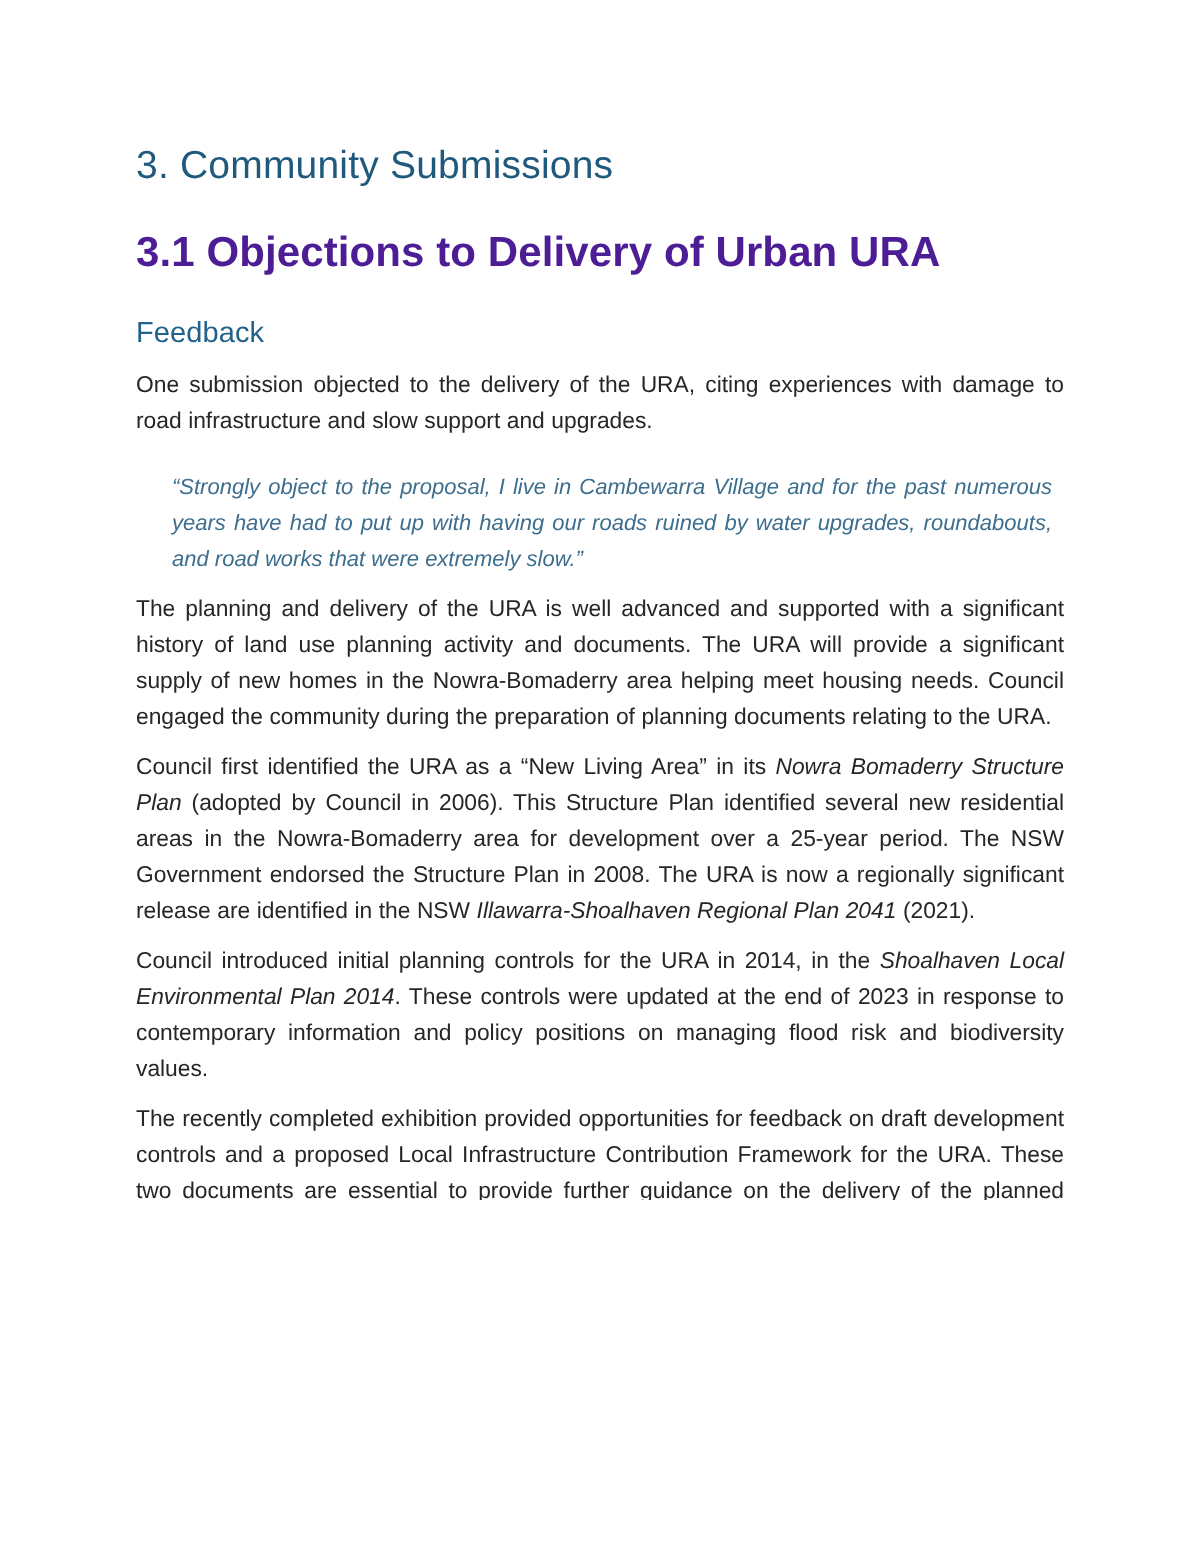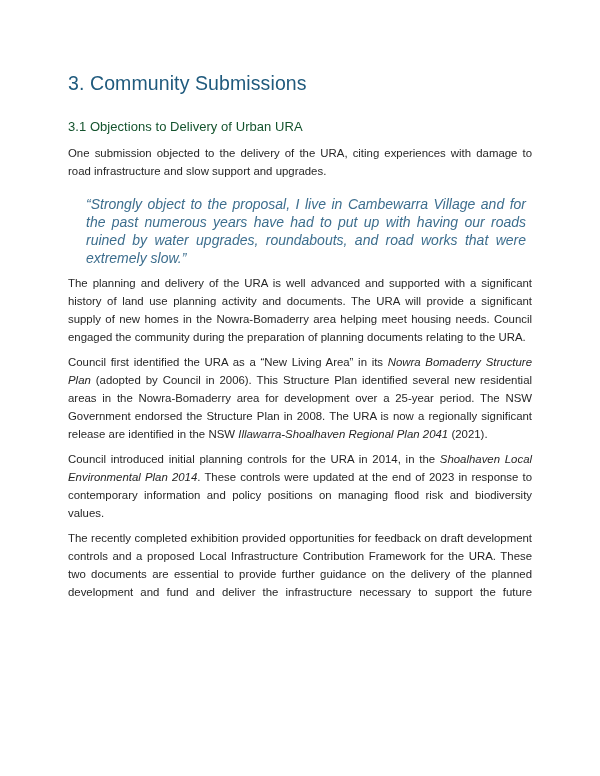--- a/index.html
+++ b/index.html
@@ -33,23 +33,23 @@
   h1.doc-h1 {
     font-size: 19.5px;
     font-weight: 400;
     color: #1f5a7d;
     margin: 0 0 0 0;
     padding: 0;
     line-height: 26px;
     letter-spacing: 0.1px;
   }
   h2.doc-h2 {
-    font-size: 13px;
-    font-weight: 400;
-    color: #14532d;
+    font-size: 21px;
+    font-weight: 700;
+    color: #4c1d95;
     margin: 20px 0 0 0;
     padding: 0;
     line-height: 21px;
     letter-spacing: 0.05px;
   }
   h3.doc-h3 {
     font-size: 14.5px;
     font-weight: 400;
     color: #23628a;
     margin: 20px 0 0 0;
@@ -83,21 +83,21 @@
   }
   em, .it {
     font-style: italic;
   }
 
   
   blockquote.quote {
     margin: 15px 0 0 18px;
     padding: 0;
     width: 440px;
-    font-size: 14px;
+    font-size: 11px;
     line-height: 18px;
     color: #3d6e8e;
     font-style: italic;
     text-align: justify;
   }
 
   
   .footer {
     position: absolute;
     left: 0;
@@ -115,20 +115,21 @@
 <body>
 
 <div class="page">
   <div class="content">
 
     <h1 class="doc-h1">3. Community Submissions</h1>
 
     <h2 class="doc-h2">3.1 Objections to Delivery of Urban URA</h2>
 
 
+    <h3 class="doc-h3">Feedback</h3>
 
     <p class="body">One submission objected to the delivery of the URA, citing experiences with damage to road infrastructure and slow support and upgrades.</p>
 
     <blockquote class="quote">“Strongly object to the proposal, I live in Cambewarra Village and for the past numerous years have had to put up with having our roads ruined by water upgrades, roundabouts, and road works that were extremely slow.”</blockquote>
 
 
     <p class="body">The planning and delivery of the URA is well advanced and supported with a significant history of land use planning activity and documents. The URA will provide a significant supply of new homes in the Nowra-Bomaderry area helping meet housing needs. Council engaged the community during the preparation of planning documents relating to the URA.</p>
 
     <p class="body gap"><span>Council first identified the URA as a “New Living Area” in its </span><em class="it">Nowra Bomaderry Structure Plan</em><span> (adopted by Council in 2006). This Structure Plan identified several new residential areas in the Nowra-Bomaderry area for development over a 25-year period. The NSW Government endorsed the Structure Plan in 2008. The URA is now a regionally significant release are identified in the NSW </span><em class="it">Illawarra-Shoalhaven Regional Plan 2041</em><span> (2021).</span></p>
 

